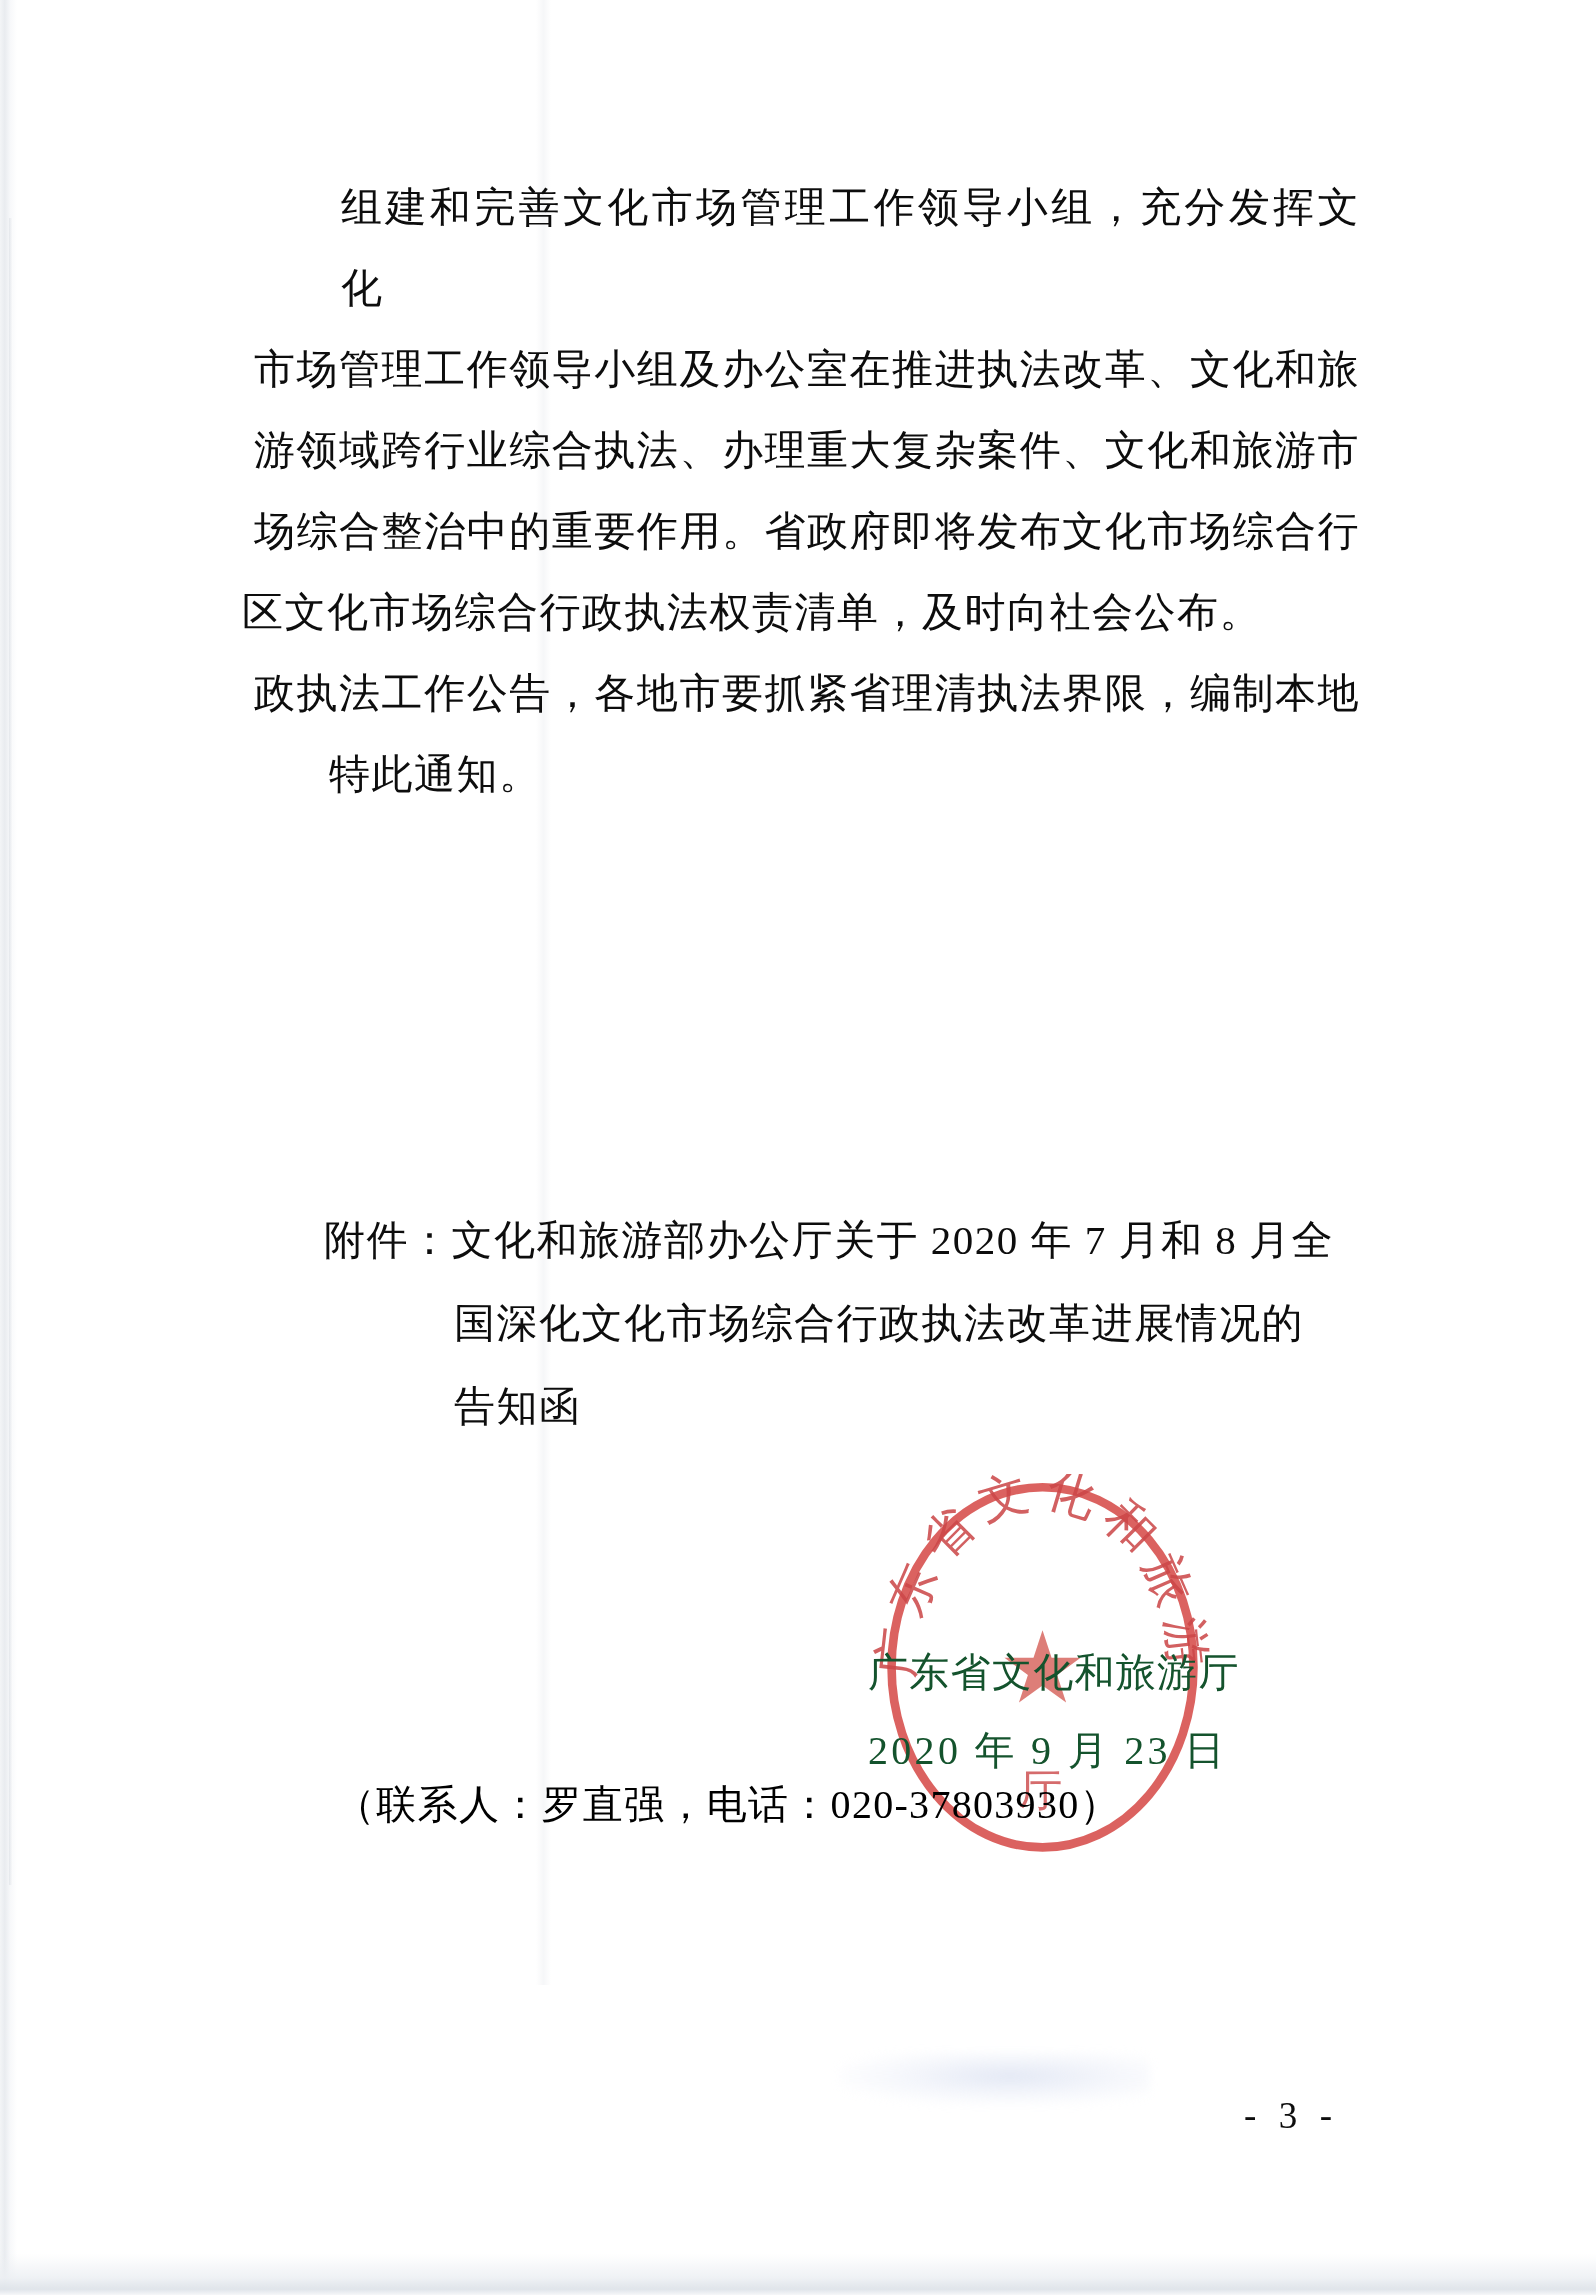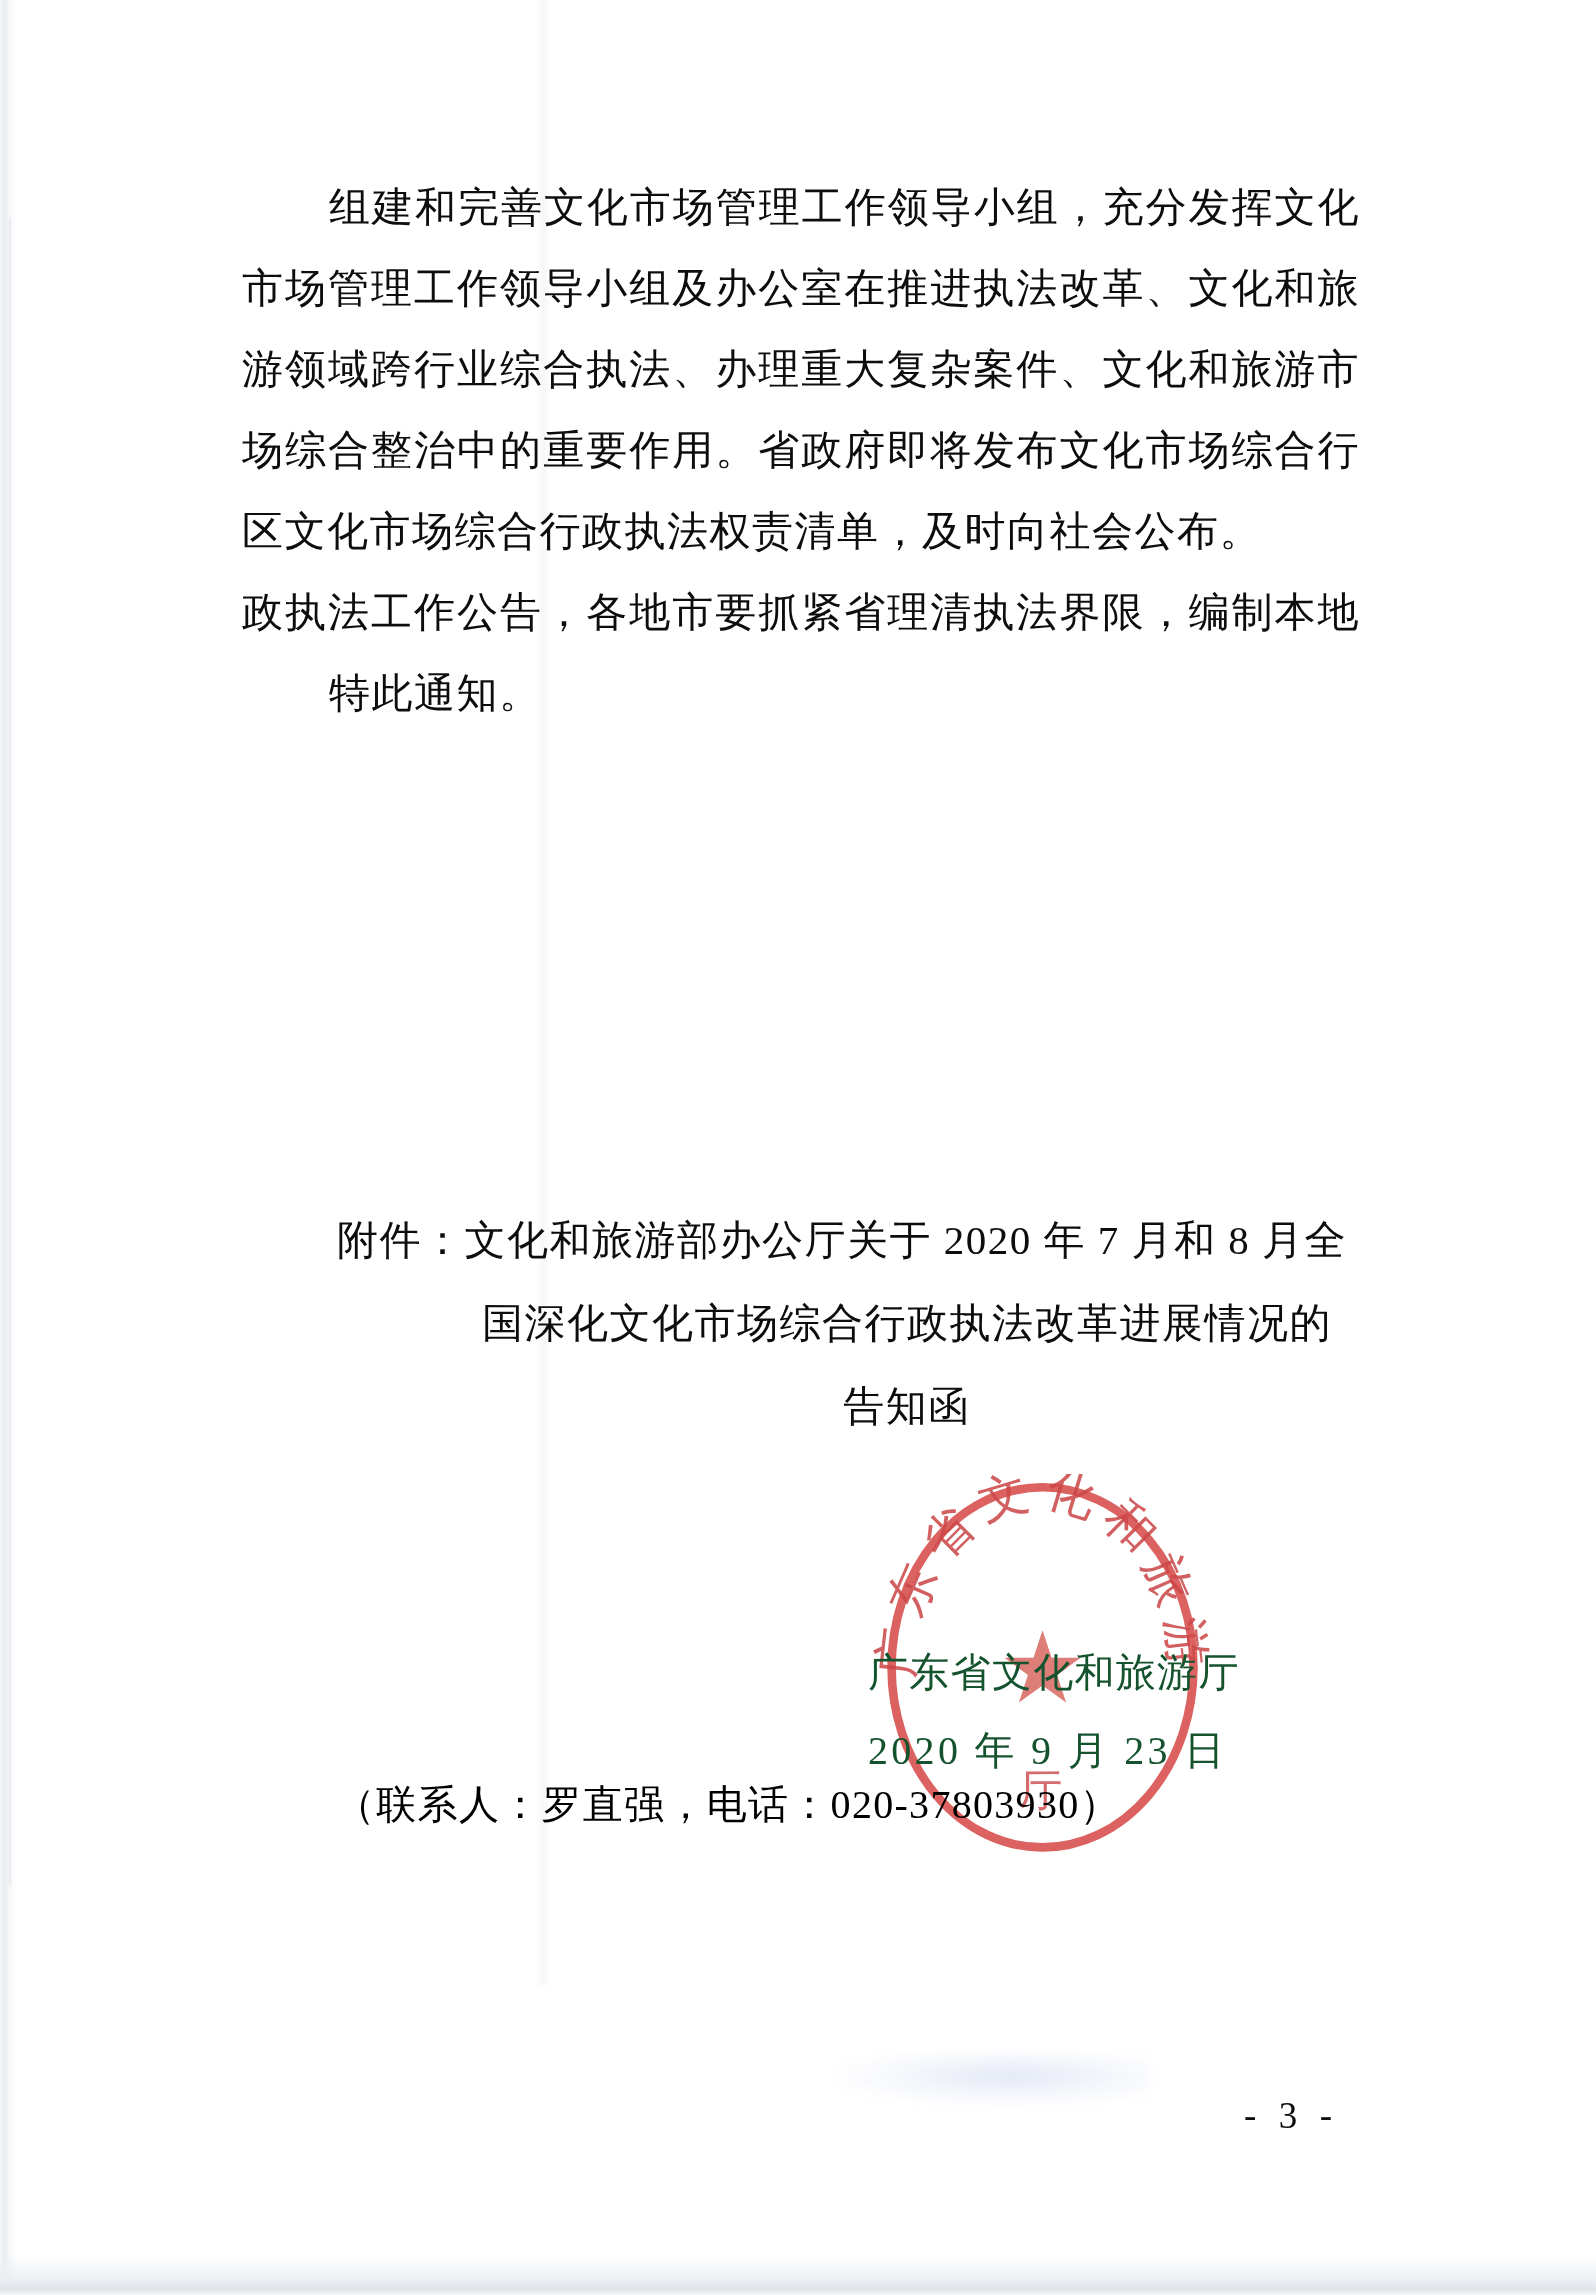--- a/index.html
+++ b/index.html
@@ -86,29 +86,29 @@
     letter-spacing: 1.5px;
     white-space: nowrap;
     color: #0d0d0d;
     font-family: "Liberation Serif", "DejaVu Serif", serif;
   }
   .line.indent2 { padding-left: 87px; }
   .line.justify {
     white-space: normal;
     text-align: justify;
     text-align-last: justify;
+    margin-left: 12px;
   }
 
   
   .attach-block {
     position: absolute;
     left: 242px;
     top: 1199px;
     width: 1118px;
-    text-align: center;
   }
   .attach-line {
     font-size: 41px;
     line-height: 83px;
     letter-spacing: 1.5px;
     white-space: nowrap;
     color: #0d0d0d;
   }
   .attach-line.first { padding-left: 82px; }
   .attach-line.cont  { padding-left: 212px; }

